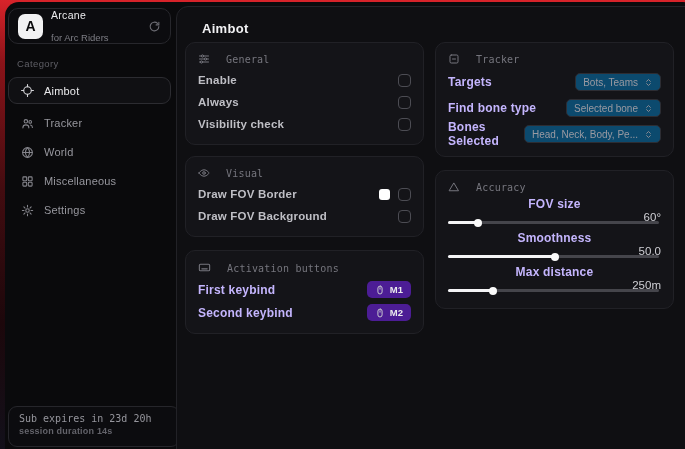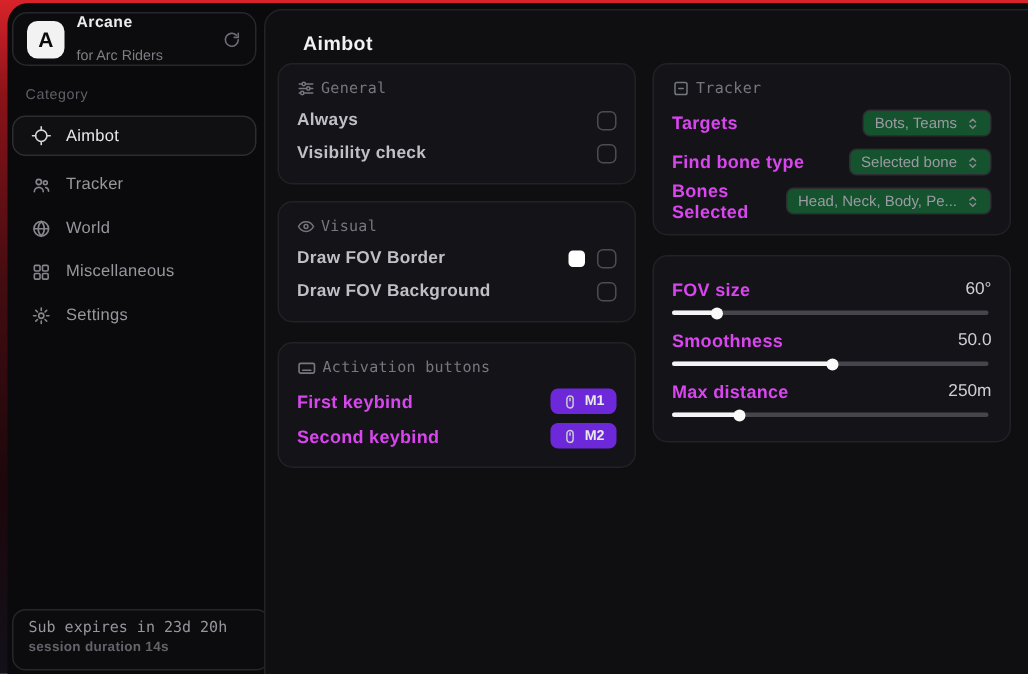--- a/index.html
+++ b/index.html
@@ -16,21 +16,21 @@
   .sidebar { position:absolute; left:3px; top:6px; width:163px; height:448px; }
   .sb-header {
     height:36px; border:1px solid #27272c; border-radius:10px; background:#0c0c0f;
     display:flex; align-items:center; gap:8px; padding:0 9px;
   }
   .logo {
     width:25px; height:25px; border-radius:7px; background:#f2f2f3; color:#0a0a0c;
     font-weight:bold; font-size:14px; display:flex; align-items:center; justify-content:center;
   }
   .sb-titles { display:flex; flex-direction:column; line-height:1.15; }
-  .sb-title { font-size:10.5px; font-weight:bold; color:#ececee; letter-spacing:.3px; }
+  .sb-title { font-size:10.5px; font-weight:normal; color:#ececee; letter-spacing:.3px; }
   .sb-sub   { font-size:9.5px; color:#7e7e85;margin-top:12px; }
   .sb-refresh { margin-left:auto; color:#6d6d74; display:flex; cursor:pointer; }
   .category { margin:14px 0 8px 9px; font-size:9.5px; color:#5f5f66; letter-spacing:.4px; }
   .nav { display:flex; flex-direction:column; }
   .nav-item {
     height:24px; margin-bottom:5px; display:flex; align-items:center; gap:10px;
     padding-left:12px; color:#97979e; font-size:11px; letter-spacing:.2px; cursor:pointer;
     border:1px solid transparent; border-radius:9px;
   }
   .nav-item .ni { display:flex; color:#85858c; }
@@ -53,49 +53,49 @@
   .main-title { position:absolute; left:25px; top:14px; font-size:13px; font-weight:bold; color:#f1f1f3; letter-spacing:.3px; }
   .col { position:absolute; top:35px; width:239px; display:flex; flex-direction:column; }
   .col-left  { left:8px; }
   .col-right { left:258px; }
   .card {
     background:#141418; border:1px solid #212126; border-radius:10px;
     padding:10px 12px 9px 12px; margin-bottom:11px;
   }
   .card-gap { margin-bottom:13px; }
   .card-title {
-    display:flex; align-items:center; gap:4px; margin-bottom:4px;
+    display:flex; align-items:flex-end; gap:16px; margin-bottom:4px;
     font-family:"DejaVu Sans Mono",monospace; font-size:10px; color:#76767e; letter-spacing:.2px;
   }
   .card-title .ci { display:flex; color:#76767e; }
   .row { display:flex; align-items:center; height:22px; }
   .row.tall { height:23px;gap:15px; }
   .row.track { height:26px; }
   .row-label { font-size:11.5px; color:#bfbfc5; font-weight:600; letter-spacing:.2px; }
-  .row-label.bright { color:#d946ef; font-weight:bold; font-size:12px; }
+  .row-label.bright { color:#c4b5fd; font-weight:bold; font-size:12px; }
   .row-right { margin-left:auto; display:flex; align-items:center; gap:8px; }
   .checkbox {
     width:13px; height:13px; border:1.5px solid #4c4c53; border-radius:4px;
     background:transparent; cursor:pointer;
   }
   .swatch { width:11px; height:11px; border-radius:3px; cursor:pointer; }
   .pill {
     height:18px; display:flex; align-items:center; gap:6px; padding:0 7px;
-    background:#14532d; border:1px solid #2d2d33; border-radius:5px;
+    background:#0c4a6e; border:1px solid #2d2d33; border-radius:5px;
     font-size:10px; color:#9a9aa2; cursor:pointer; white-space:nowrap;
   }
   .pill .pi { display:flex; color:#8b8b93; }
   .keypill {
     height:17px; display:flex; align-items:center; gap:5px; padding:0 8px;
-    background:#6d28d9; border-radius:5px; font-size:9.5px; font-weight:bold; color:#e9e9ec; cursor:pointer;
+    background:#4c1d95; border-radius:5px; font-size:9.5px; font-weight:bold; color:#e9e9ec; cursor:pointer;
   }
   .keypill .pi { display:flex; color:#c9c9cf; }
   
   .acc-row { margin-top:2px; }
-  .acc-head { display:flex; align-items:center; height:19px; }
+  .acc-head { display:flex; align-items:center; height:19px;flex-direction:column; }
   .acc-val { margin-left:auto; font-size:11.5px; color:#cfcfd4; }
   .slider { position:relative; height:10px; margin:1px 0 4px 0; cursor:pointer; }
   .s-track { position:absolute; left:0; right:2px; top:4px; height:3px; border-radius:2px; background:#45454b; }
   .s-fill  { position:absolute; left:0; top:4px; height:3px; border-radius:2px; background:#f4f4f6; }
   .s-fill::after {
     content:''; position:absolute; right:-4px; top:50%; transform:translateY(-50%);
     width:8px; height:8px; border-radius:50%; background:#fafafa;
   }
   svg { display:block; }
 </style>
@@ -191,20 +191,26 @@
             <svg width="12" height="12" viewBox="0 0 24 24" fill="none" stroke="currentColor" stroke-width="2" stroke-linecap="round">
               <path d="M3 6h18M3 12h18M3 18h18"></path>
                 <circle cx="9" cy="6" r="2.2" fill="#141418"></circle>
                 <circle cx="15" cy="12" r="2.2" fill="#141418"></circle>
                 <circle cx="7" cy="18" r="2.2" fill="#141418"></circle>
             </svg>
           </span>
           <span>General</span>
         </div>
         <div class="row">
+          <span class="row-label">Enable</span>
+          <span class="row-right">
+              <span class="checkbox"></span>
+            </span>
+        </div>
+        <div class="row">
           <span class="row-label">Always</span>
           <span class="row-right">
               <span class="checkbox"></span>
             </span>
         </div>
         <div class="row">
           <span class="row-label">Visibility check</span>
           <span class="row-right">
               <span class="checkbox"></span>
             </span>
@@ -324,20 +330,28 @@
                 <svg width="9" height="9" viewBox="0 0 24 24" fill="none" stroke="currentColor" stroke-width="2.6" stroke-linecap="round">
                   <path d="M7 9l5-5 5 5M7 15l5 5 5-5"></path>
                 </svg>
               </span>
             </span>
           </span>
         </div>
       </div>
 
       <div class="card">
+        <div class="card-title">
+          <span class="ci">
+            <svg width="12" height="12" viewBox="0 0 24 24" fill="none" stroke="currentColor" stroke-width="2" stroke-linecap="round" stroke-linejoin="round">
+              <path d="M12 4.5L21 19.5H3z"></path>
+            </svg>
+          </span>
+          <span>Accuracy</span>
+        </div>
 
         <div class="acc-row">
           <div class="acc-head">
             <span class="row-label bright">FOV size</span>
             <span class="acc-val">60°</span>
           </div>
           <div class="slider">
             <div class="s-track"></div>
             <div class="s-fill" style="width: 14%;"></div>
           </div>

